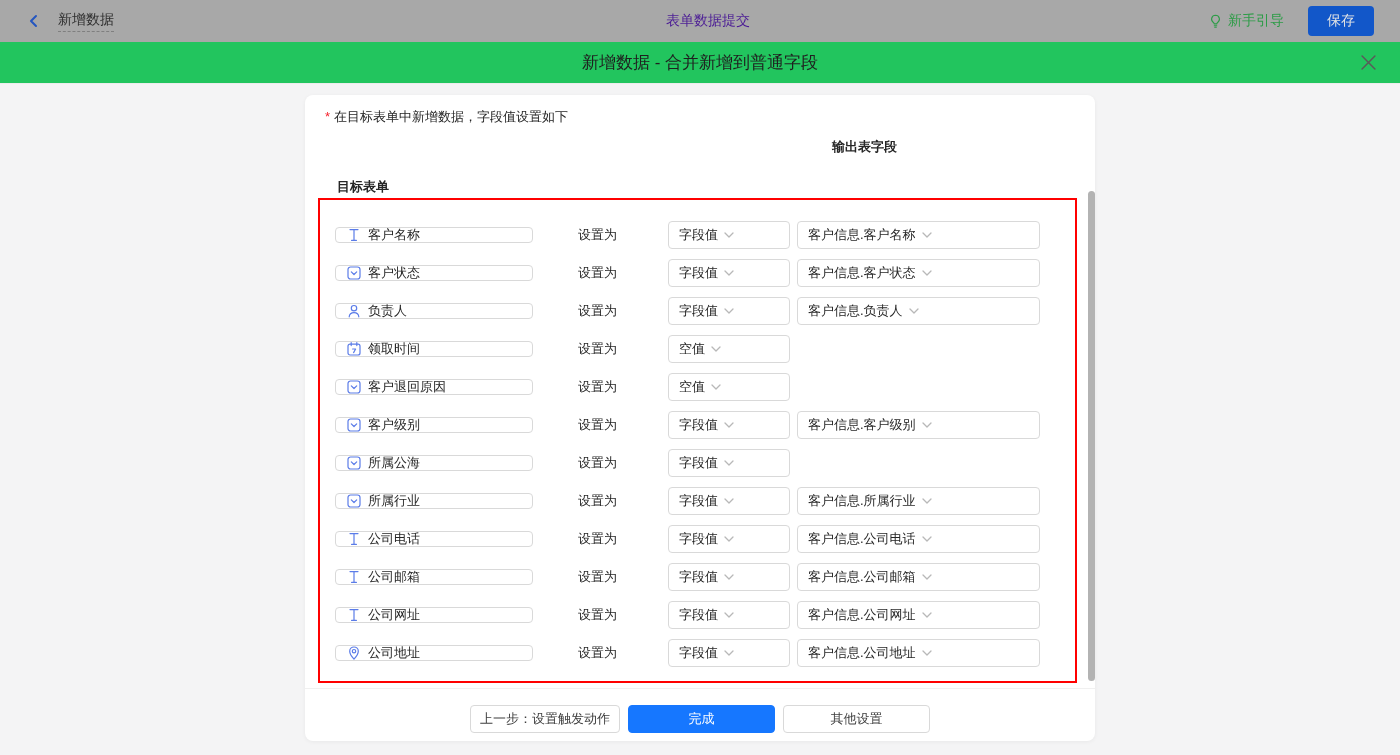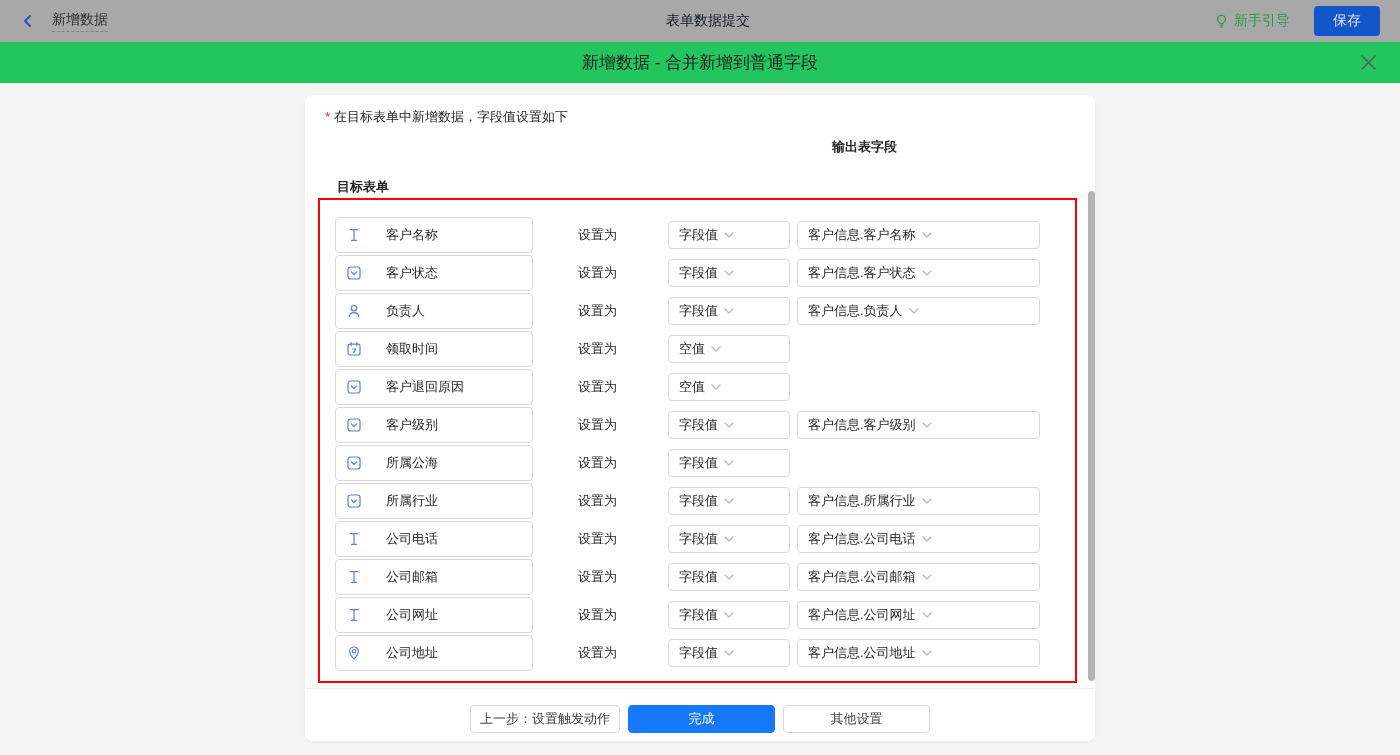--- a/index.html
+++ b/index.html
@@ -1,27 +1,27 @@
 <!DOCTYPE html>
 <html style="--accent: #1677ff; --red: #ff0000; --icon-blue: #5b7ce8; --green: #2d9c47; --topbar-save: #1257c9; --topbar-bg: #a8a8a8;"><head>
 <meta charset="utf-8">
 <style>
   * { margin:0; padding:0; box-sizing:border-box; }
   html,body { width:1400px; height:755px; overflow:hidden;
     font-family:"Liberation Sans","DejaVu Sans",sans-serif; background:#f4f4f5; }
 
   
   .topbar { position:relative; height:42px; background:var(--topbar-bg);
-    display:flex; align-items:center; padding:0 20px; }
+    display:flex; align-items:center; padding:0 26px; }
   .topbar-left { display:flex; align-items:center; gap:16px; }
   .back-icon { display:flex; align-items:center; cursor:pointer; }
   .back-label { font-size:14px; color:#2f2f2f; padding-bottom:2px;
     border-bottom:1px dashed #7f7f7f; cursor:pointer; }
   .topbar-title { position:absolute; left:0; right:0; text-align:center;
-    font-size:14px; color:#0f172a; pointer-events:none;margin-left:16px; }
+    font-size:14px; color:#4c1d95; pointer-events:none;margin-left:16px; }
   .topbar-right { margin-left:auto; display:flex; align-items:center; gap:24px; z-index:1; }
   .guide { display:flex; align-items:center; gap:5px; color:var(--green);
     font-size:14px; cursor:pointer; }
   .save-btn { background:var(--topbar-save); color:#e4e4e4; font-size:14px;
     border:none; border-radius:4px; padding:6px 19px; cursor:pointer; }
 
   
   .dialog-header { position:relative; height:42px; background:#22c55e;
     border-bottom:1px solid #ececec; display:flex; align-items:center; justify-content:center; }
   .dialog-title { font-size:17px; font-weight:500; color:#1f1f1f; }
@@ -36,22 +36,22 @@
   .instruction { margin:13px 20px 0; font-size:13px; color:#262626; }
   .req-star { color:#f5222d; margin-right:4px; }
   .col-heads { position:relative; margin:12px 20px 0; height:18px; }
   .col-head { font-size:13px; font-weight:600; color:#262626; position:absolute; top:0; }
   .col-head.left { left:12px;margin-top:40px; }
   .col-head.right { left:507px; }
 
   .red-box { position:absolute; left:13px; top:103px; width:759px; height:485px;
     border:2px solid var(--red); padding:21px 0 0 15px; }
   .field-row { display:flex; align-items:center; height:28px; margin-bottom:10px; }
-  .field-box { width:198px; height:36px; border:1px solid #d9d9d9; border-radius:4px;
-    background:#fff; display:flex; align-items:center; padding:0 10px; gap:24px; cursor:text; }
+  .field-box { width:198px; height:16px; border:1px solid #d9d9d9; border-radius:4px;
+    background:#fff; display:flex; align-items:center; padding:0 10px; gap:6px; cursor:text; }
   .f-icon { display:flex; align-items:center; line-height:0; }
   .f-label { font-size:13px; color:#262626; }
   .set-label { margin-left:45px; width:40px; font-size:13px; color:#262626; }
   .select { height:28px; border:1px solid #d9d9d9; border-radius:4px; background:#fff;
     display:flex; align-items:center; 
     padding:0 10px; cursor:pointer; }
   .mode-select { margin-left:50px; width:122px; }
   .out-select  { margin-left:7px;  width:243px; }
   .s-label { font-size:13px; color:#262626; white-space:nowrap; overflow:hidden; }
   .chev { line-height:0; margin-left:6px; flex:none; }

